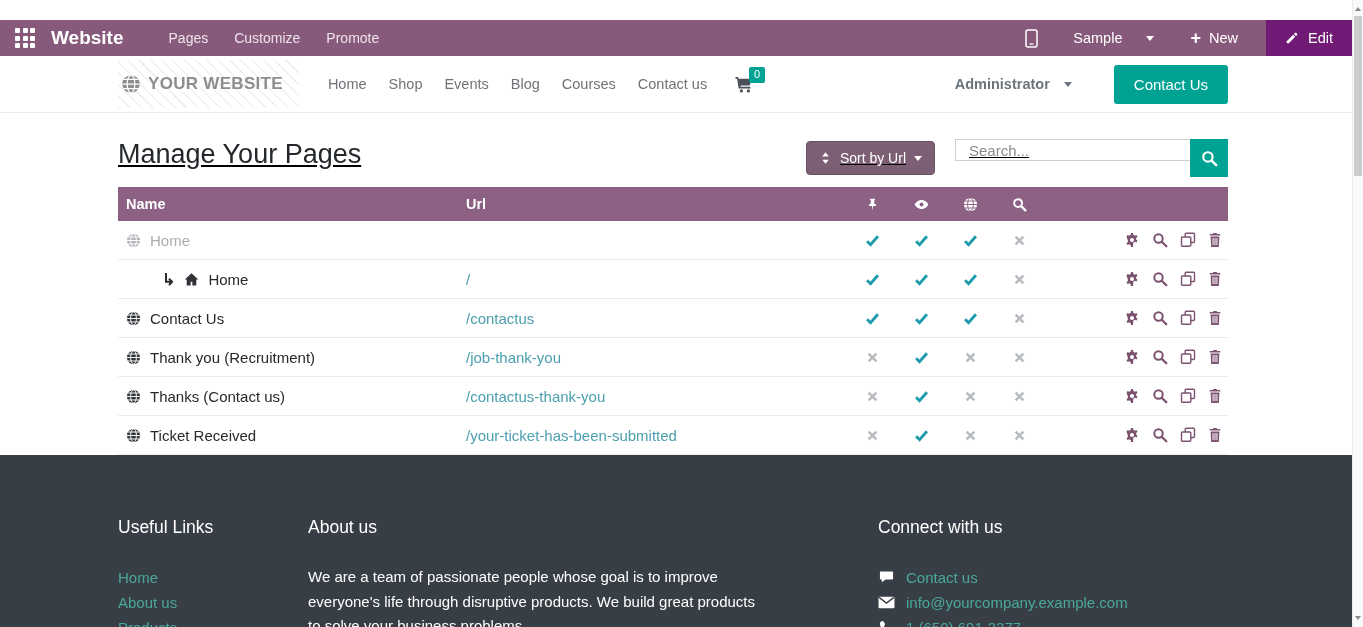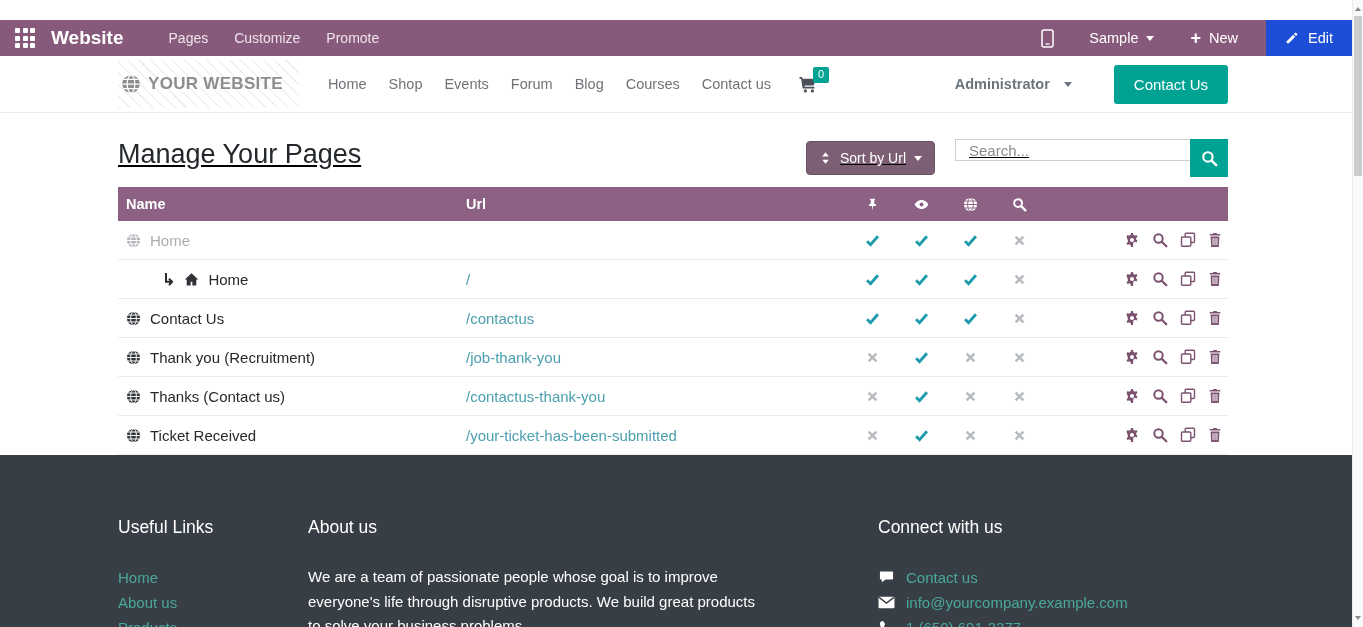--- a/index.html
+++ b/index.html
@@ -12,24 +12,24 @@
 
   
   .topbar { height:36px; background:#875A7B; display:flex; align-items:center; padding-right:11px;margin-top:20px; }
   .apps-icon { display:grid; grid-template-columns:repeat(3,5px); grid-gap:2.5px; margin-left:15px; cursor:pointer; }
   .apps-icon i { width:5px; height:5px; background:#fff; border-radius:1px; }
   .brand { color:#fff; font-size:19px; font-weight:700; margin-left:16px; }
   .topbar-menu { display:flex; margin-left:32px; }
   .topbar-menu a { color:#efe4eb; font-size:14px; padding:8px 13px; line-height:44px; }
   .topbar-right { margin-left:auto; display:flex; align-items:center; height:100%; }
   .mobile-icon { margin-right:34px; display:flex; }
-  .sample-dd { color:#fff; font-size:14.5px; margin-right:36px; display:flex; align-items:center; gap:8px; cursor:pointer; }
+  .sample-dd { color:#fff; font-size:14.5px; margin-right:36px; display:flex; align-items:center; gap:24px; cursor:pointer; }
   .new-btn { color:#fff; font-size:14.5px; margin-right:28px; display:flex; align-items:center; gap:8px; cursor:pointer; }
   .new-btn .plus { font-size:18px; font-weight:700; line-height:1; }
-  .edit-btn { height:100%; background:#1d4ed8; color:#fff; display:flex; align-items:center; gap:9px; padding:0 19px; font-size:14.5px; cursor:pointer; border:none; }
+  .edit-btn { height:100%; background:#701a75; color:#fff; display:flex; align-items:center; gap:9px; padding:0 19px; font-size:14.5px; cursor:pointer; border:none; }
   .caret { width:0; height:0; border-left:4px solid transparent; border-right:4px solid transparent; border-top:5px solid currentColor; display:inline-block; }
 
   
   .site-header { height:57px; background:#fff; border-bottom:1px solid #ececec; display:flex; align-items:center; padding:0 135px 0 118px; }
   .logo { display:inline-flex; align-items:center; gap:7px; color:#8d8d8d; font-weight:700; font-size:17px; letter-spacing:.3px;
           padding:14px 16px 14px 3px; cursor:pointer;
           background:repeating-linear-gradient(45deg, rgba(0,0,0,0.055) 0 1.5px, transparent 1.5px 8px); }
   .site-nav { display:flex; margin-left:18px; }
   .site-nav a { color:#6f7377; font-size:14.5px; padding:0 11px; line-height:57px; }
   .cart-wrap { margin-left:16px; position:relative; cursor:pointer; color:#495057; display:flex; }
@@ -153,21 +153,20 @@
             <path d="M1 8h14M2.1 4.3h11.8M2.1 11.7h11.8"></path>
           </g>
         </svg>
     </span>
     <span>YOUR WEBSITE</span>
   </div>
   <nav class="site-nav">
     <a href="#">Home</a>
     <a href="#">Shop</a>
     <a href="#">Events</a>
-    <a href="#">Forum</a>
     <a href="#">Blog</a>
     <a href="#">Courses</a>
     <a href="#">Contact us</a>
   </nav>
   <span class="cart-wrap">
     <span style="display:flex;">
       <svg width="20" height="17" viewBox="0 0 17 16">
           <path d="M.5 1h2.4l.5 1.7h12.4l-1.9 6.2H5.4l-.2 1.3h9.4v1.5H3.5L2 2.5H.5z" fill="currentColor"></path>
           <circle cx="6" cy="14" r="1.5" fill="currentColor"></circle>
           <circle cx="12.6" cy="14" r="1.5" fill="currentColor"></circle>

